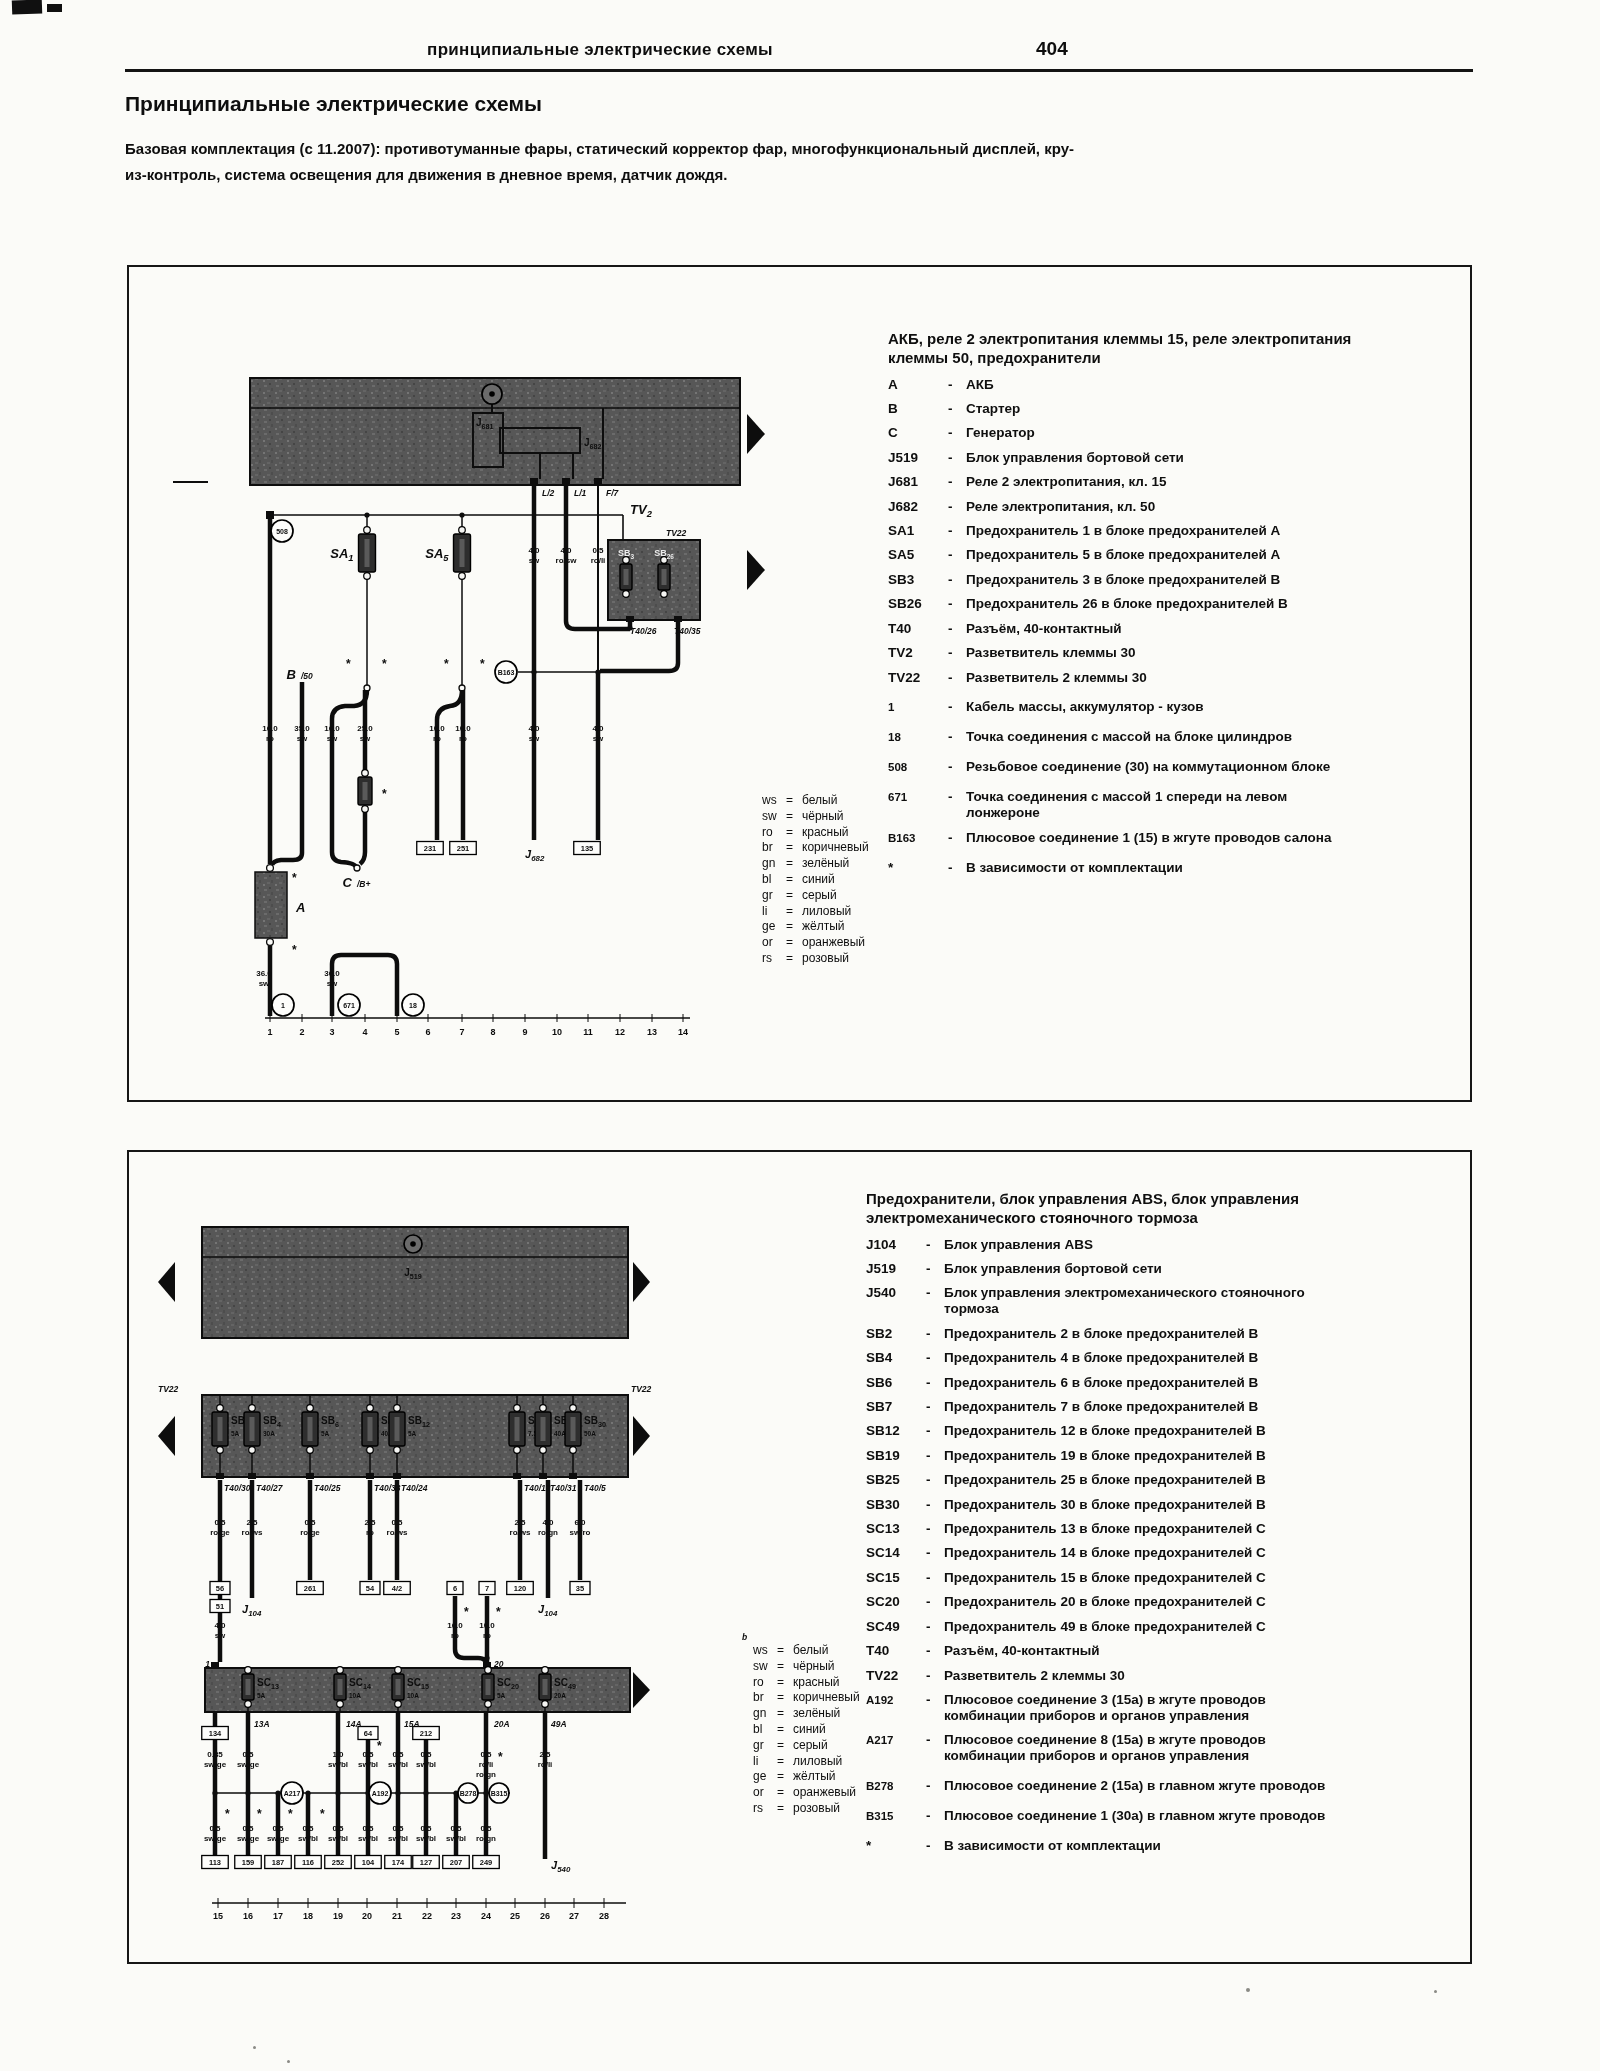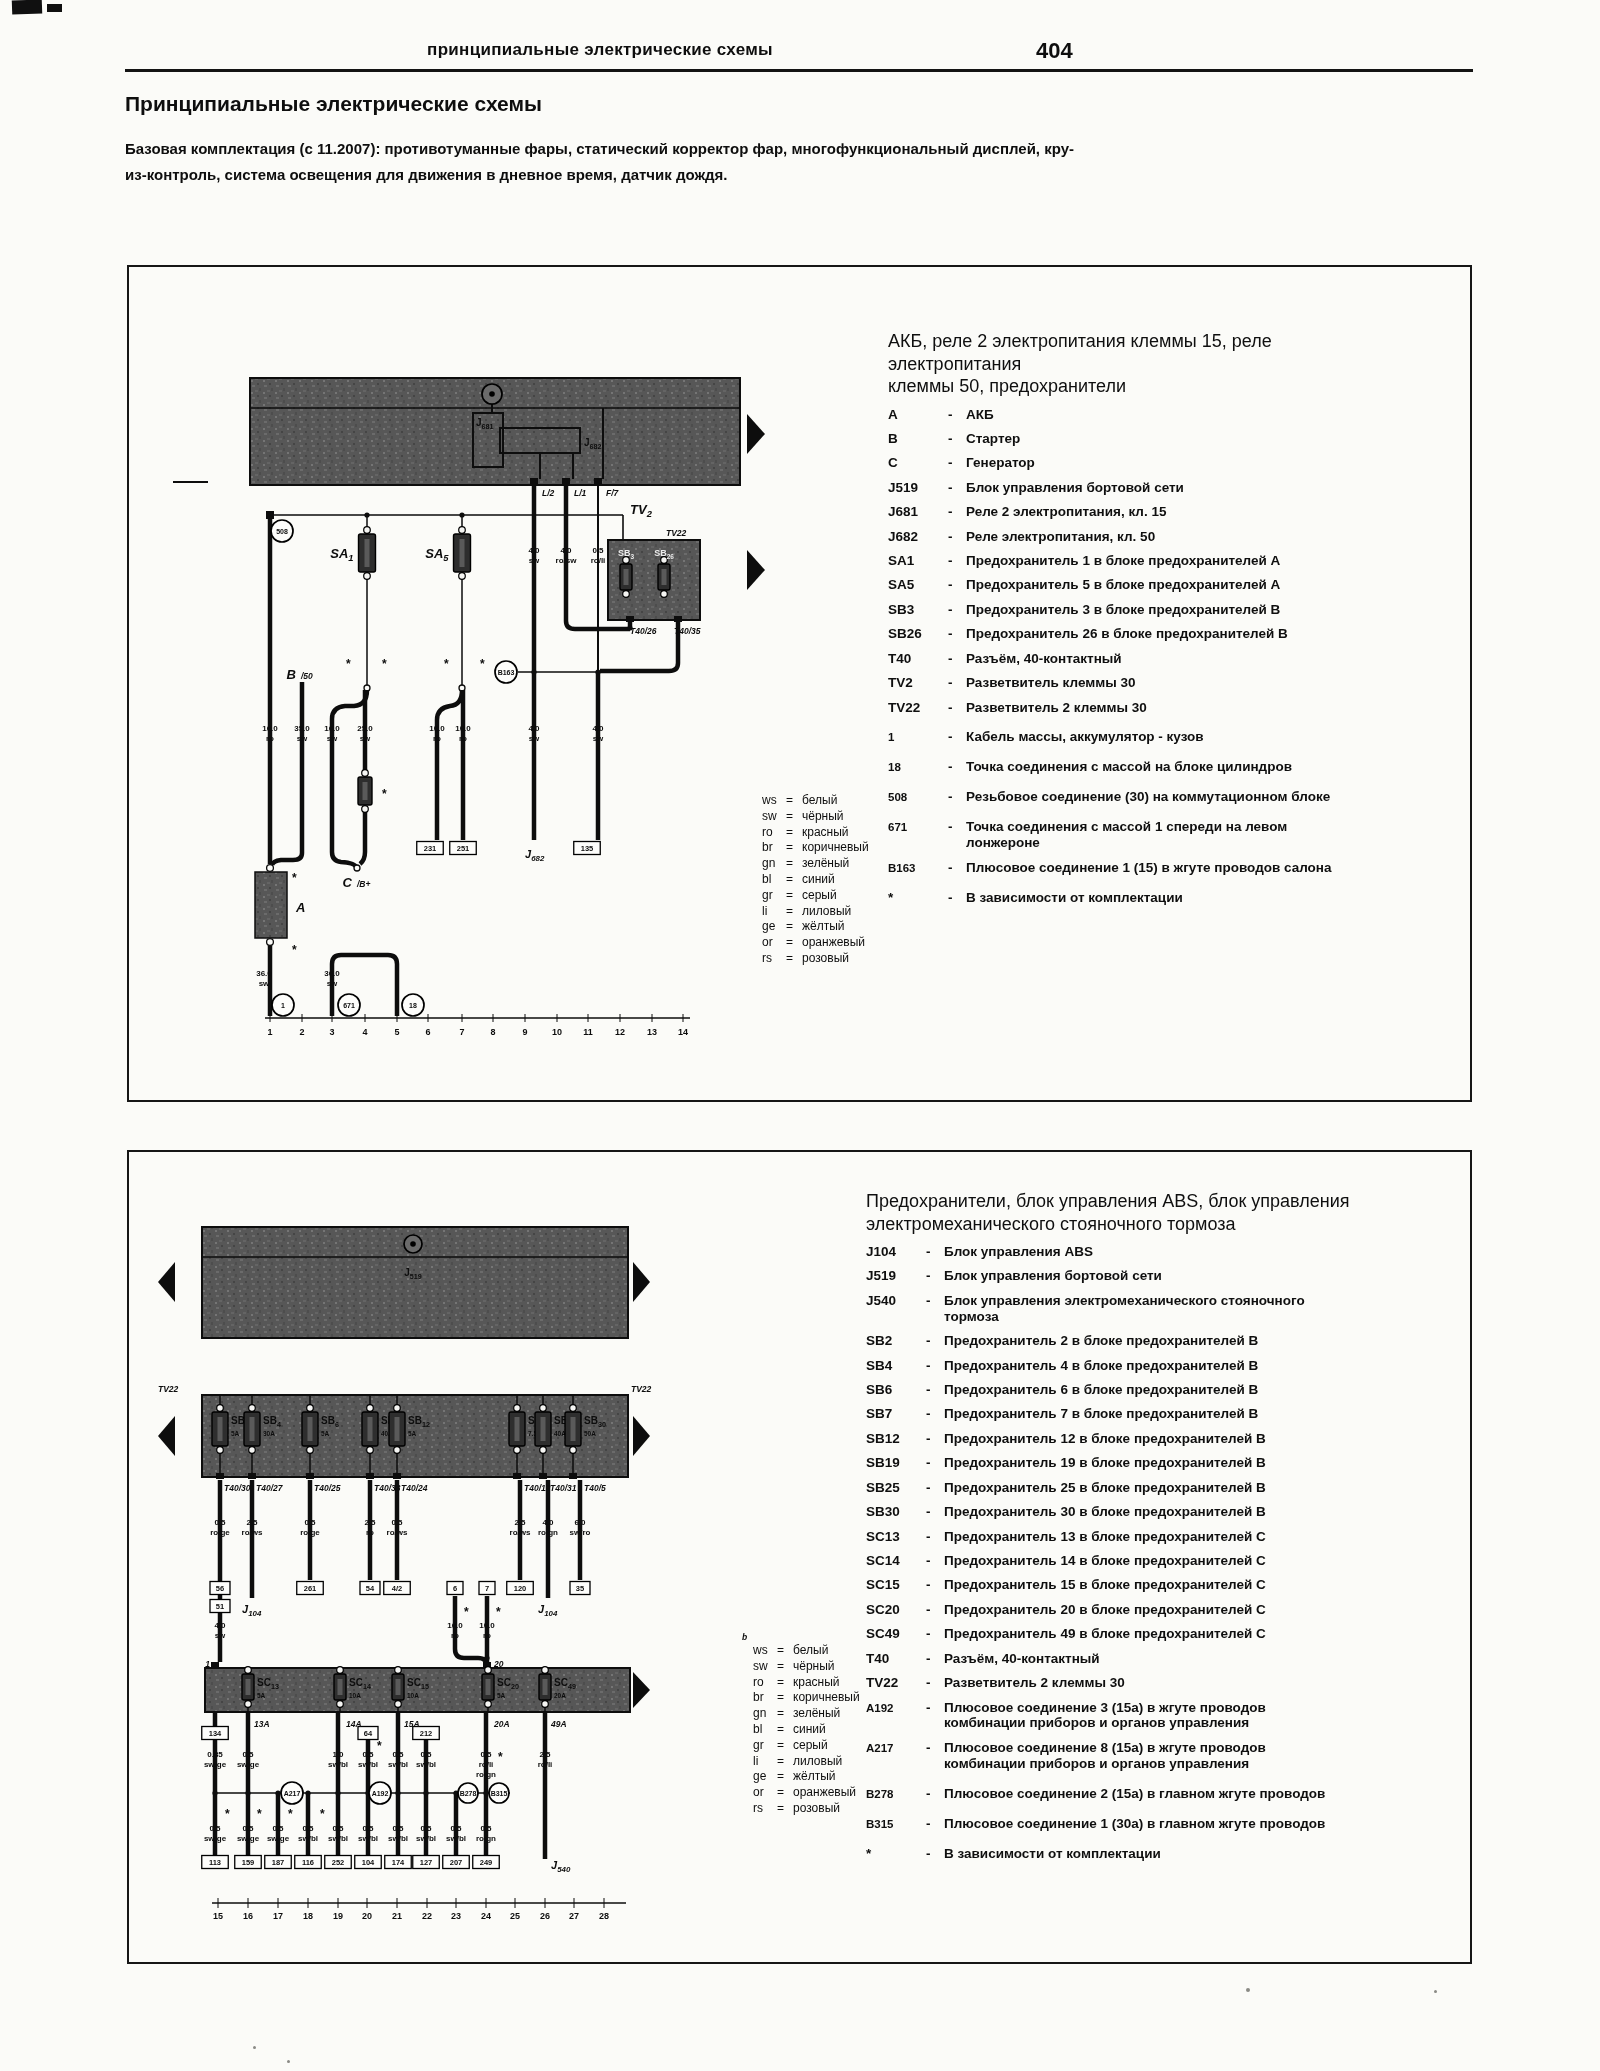--- a/index.html
+++ b/index.html
@@ -1,32 +1,32 @@
 <!DOCTYPE html>
 <html><head>
 <meta charset="utf-8">
 <style>
   html,body{margin:0;padding:0}
   body{width:1600px;height:2071px;position:relative;background:#fbfbf8;
        font-family:"Liberation Sans",sans-serif;color:#0e0e0e;overflow:hidden}
   .abs{position:absolute}
   .running-title{top:40px;left:280px;width:640px;text-align:center;
        font-size:17px;font-weight:bold;letter-spacing:.3px}
-  .page-num{top:38px;left:1036px;font-size:22px;font-weight:bold}
+  .page-num{top:38px;left:1036px;font-size:19px;font-weight:bold}
   .rule{top:69px;left:125px;width:1348px;height:3px;background:#141414}
   .heading{top:92px;left:125px;font-size:21px;font-weight:bold}
   .intro{top:136px;left:125px;width:1060px;font-size:15px;font-weight:bold;
        line-height:26px}
   .box{border:2.5px solid #161616;background:transparent}
   .box1{left:127px;top:265px;width:1341px;height:833px}
   .box2{left:127px;top:1150px;width:1341px;height:810px}
   .schem{position:absolute}
   
   .legend{color:#0f0f0f}
-  .legend-title{font-size:18px;font-weight:normal;line-height:1.25;margin-bottom:9px}
+  .legend-title{font-size:15px;font-weight:bold;line-height:1.25;margin-bottom:9px}
   .lrow{display:flex;font-size:13.5px;font-weight:bold;line-height:1.18;margin-bottom:8.5px}
   .lterm{width:60px;flex:none}
   .ldash{width:18px;flex:none}
   .ldesc{flex:1}
   .l2{display:block}
   .lrow.sm .lterm{font-size:11.5px;padding-top:2px}
   .lrow.gap{margin-top:14px}
   .legend1{left:888px;top:330px;width:500px}
   .legend2{left:866px;top:1190px;width:548px}
   

